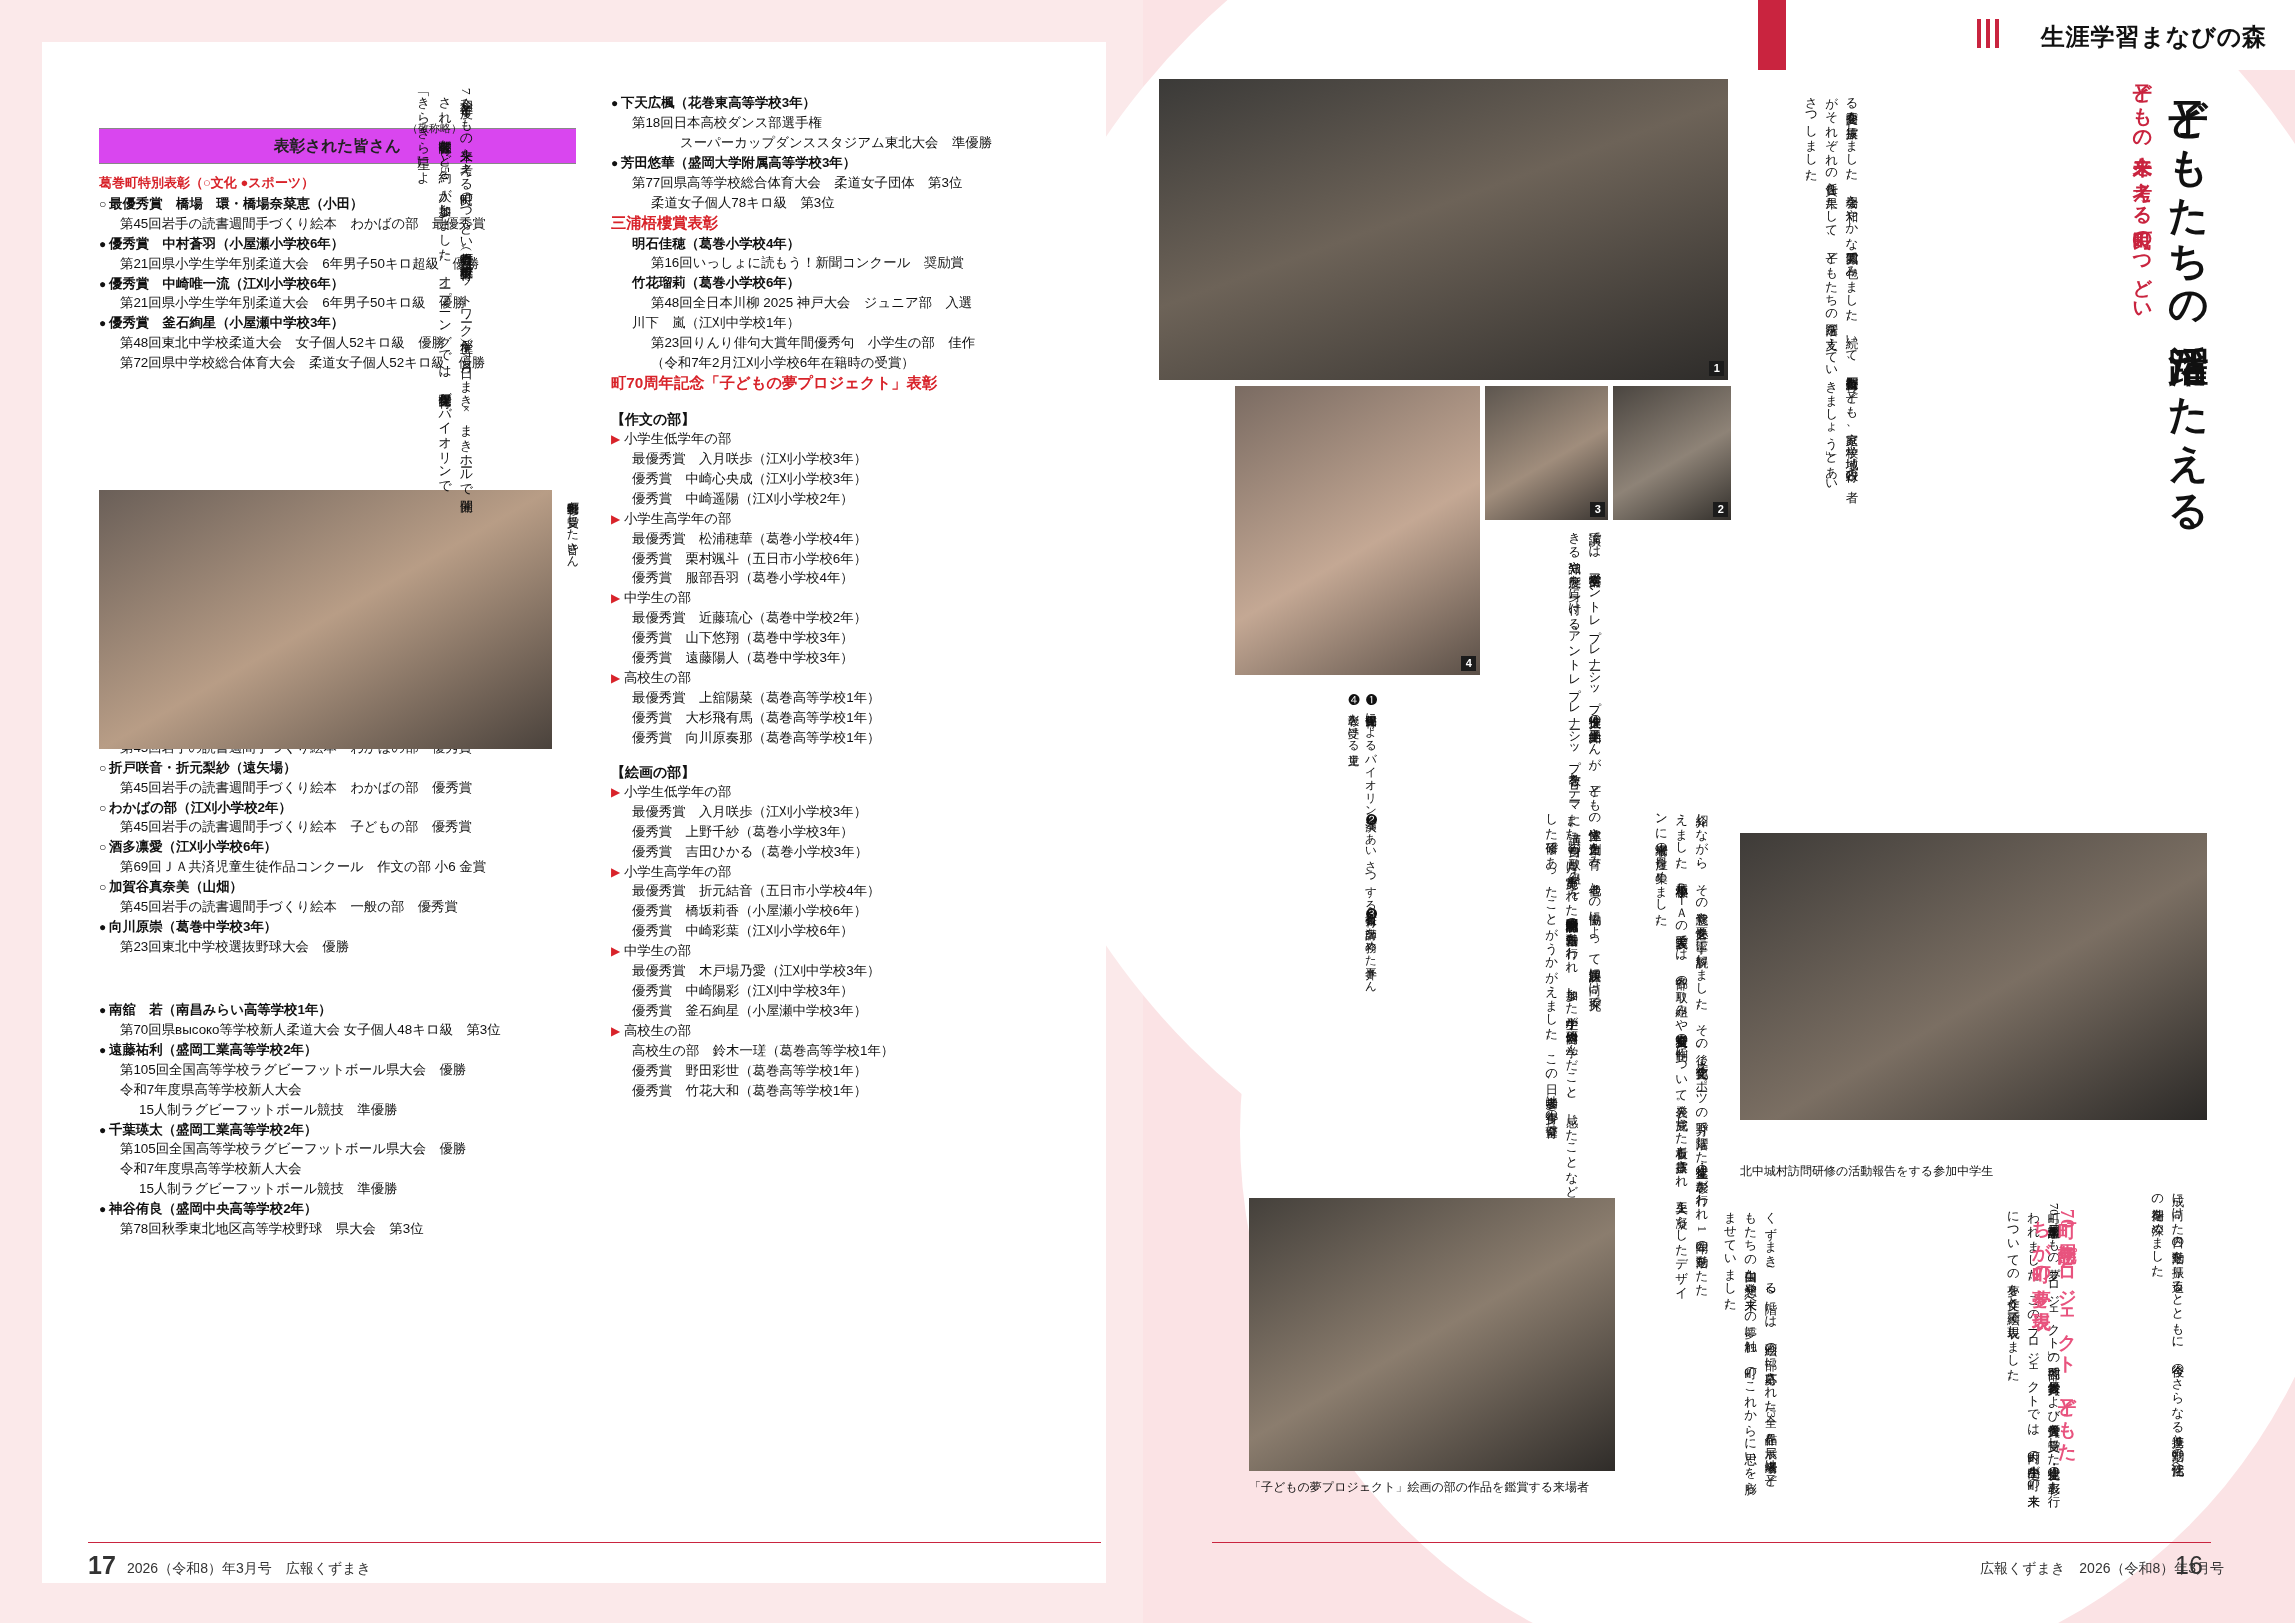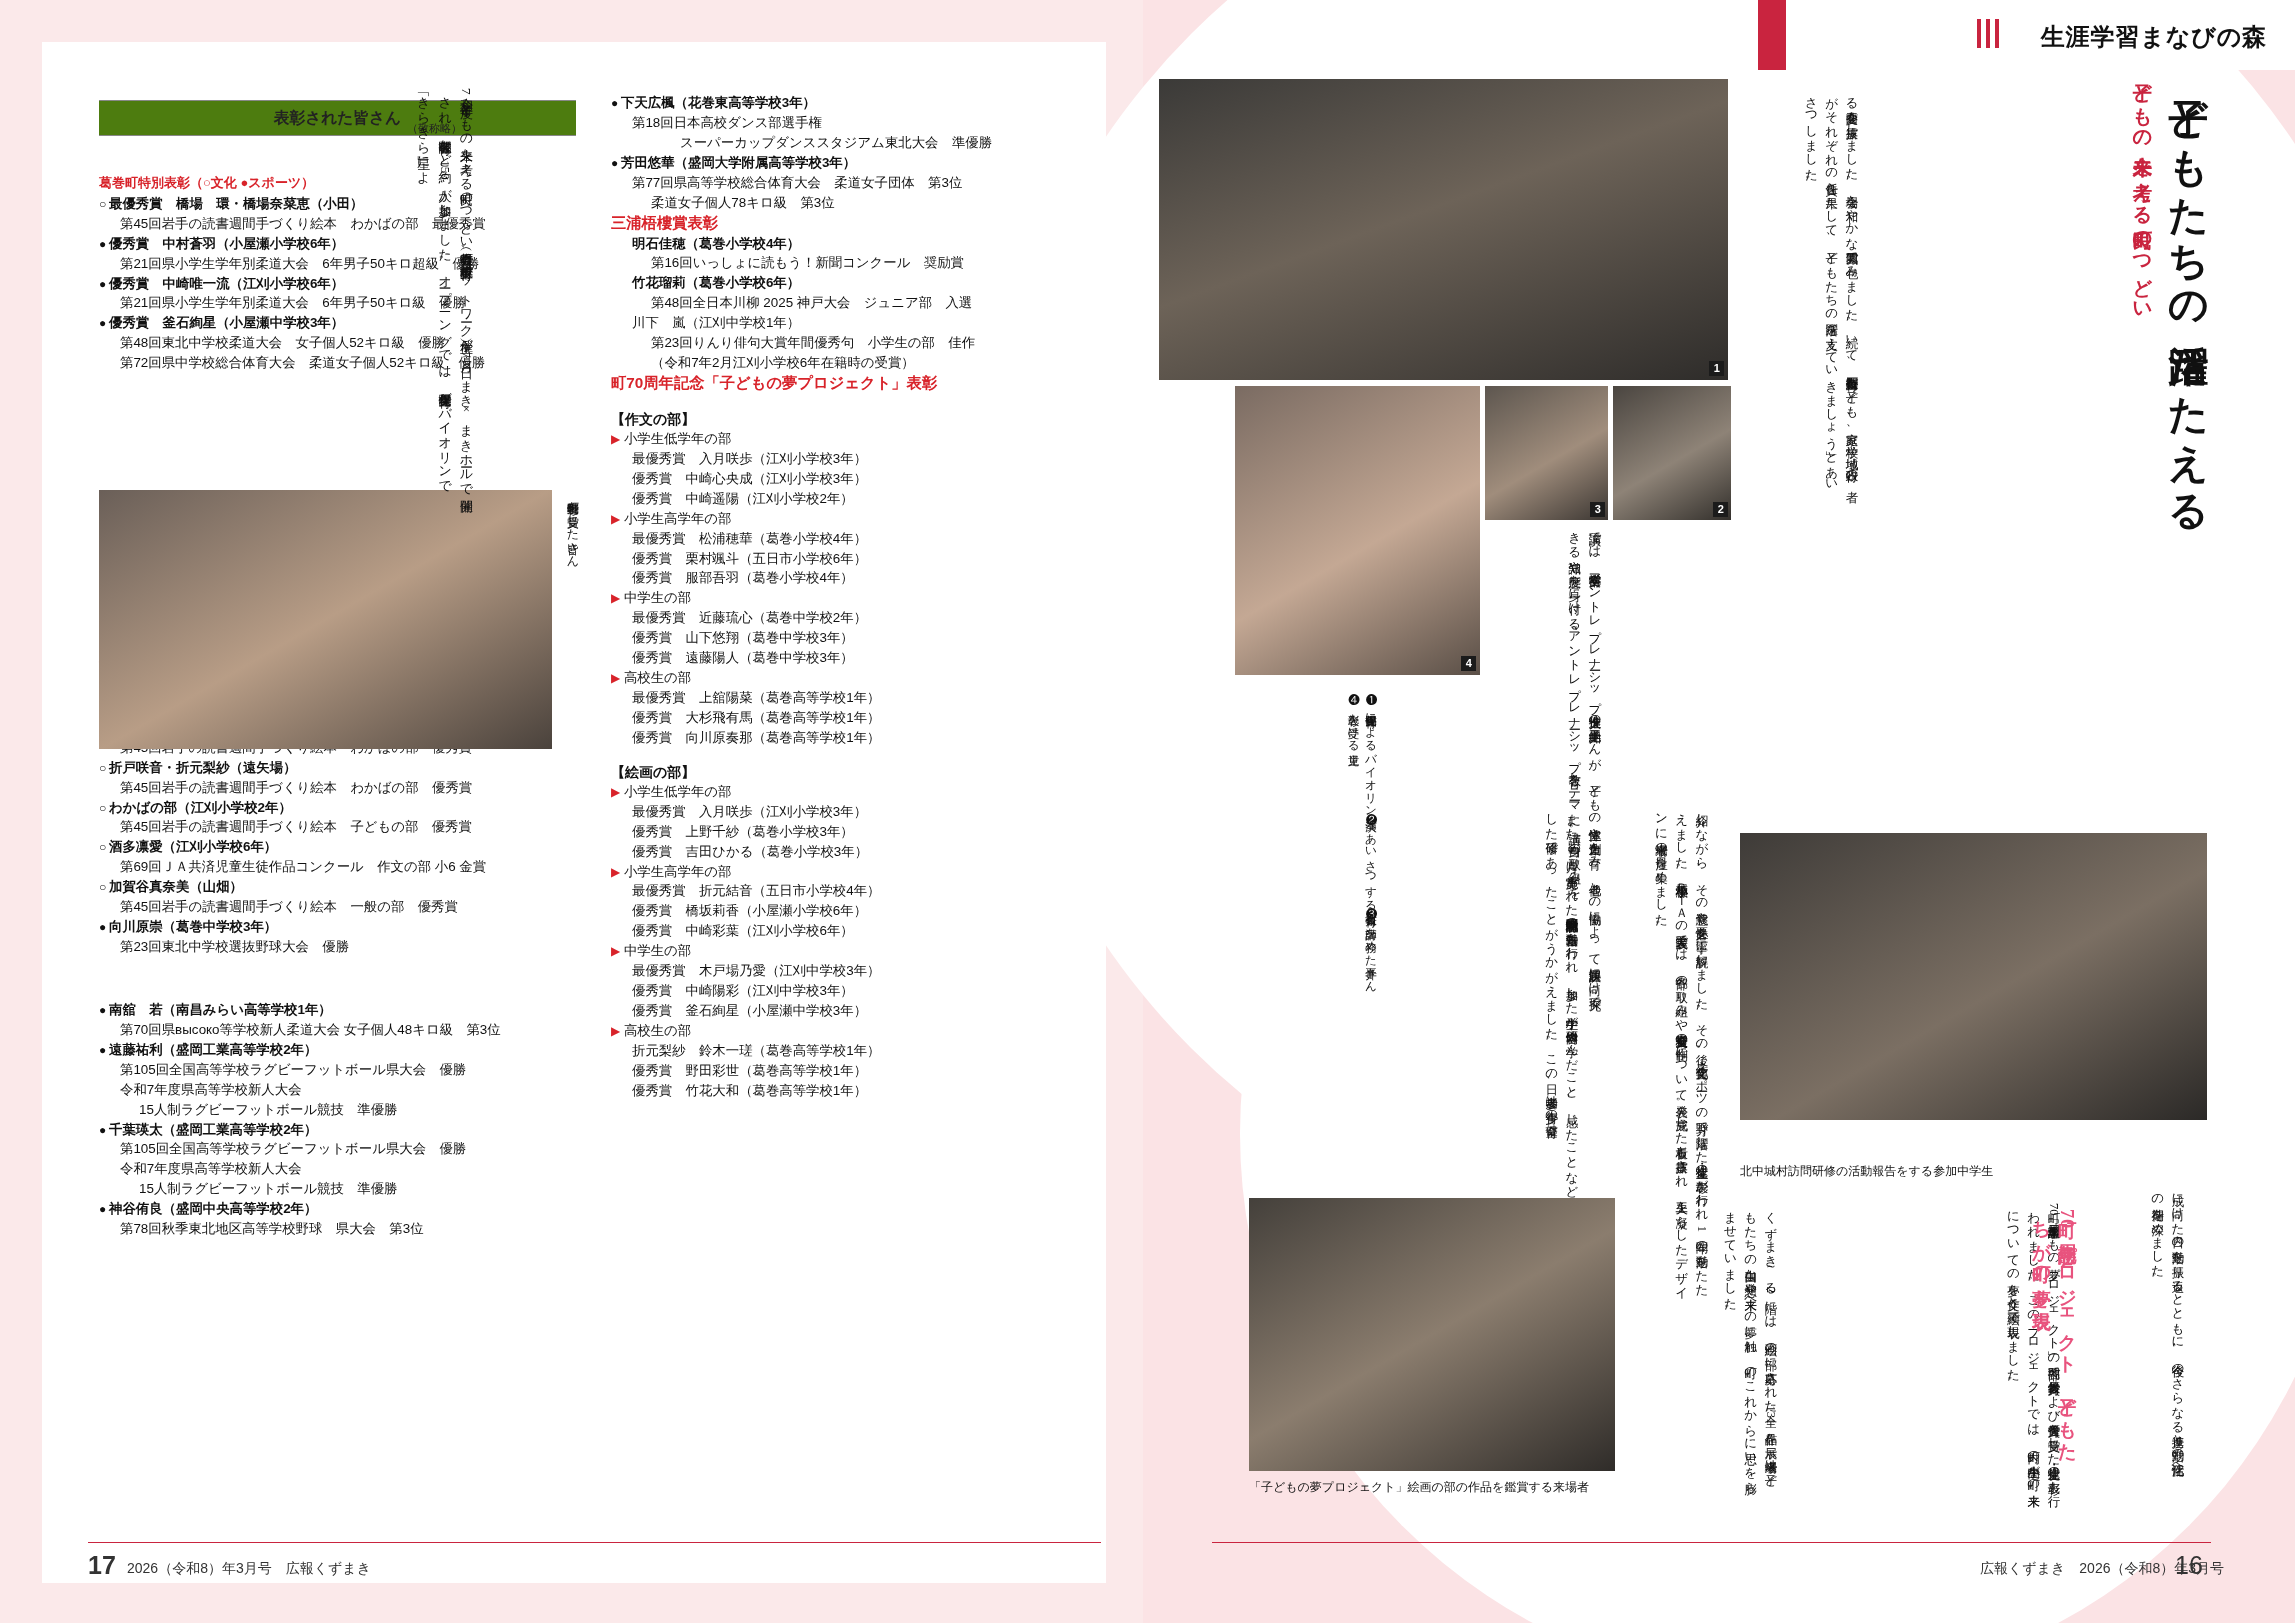--- a/index.html
+++ b/index.html
@@ -27,21 +27,21 @@
 
   
   .footer-line{position:absolute;left:88px;top:1542px;width:1013px;height:1.4px;background:#c9243f;}
   .footer-line-r{position:absolute;left:1212px;top:1542px;width:999px;height:1.4px;background:#c9243f;}
   .pg-num-l{position:absolute;left:88px;top:1551px;font-size:25px;font-weight:bold;color:#333;}
   .pg-txt-l{position:absolute;left:127px;top:1560px;font-size:14px;color:#333;}
   .pg-num-r{position:absolute;left:2175px;top:1551px;font-size:25px;font-weight:normal;color:#333;}
   .pg-txt-r{position:absolute;left:1980px;top:1560px;font-size:14px;color:#333;}
 
   
-  .award-head{position:absolute;left:99px;top:100px;width:477px;height:34px;background:#4d7c0f;border-top:1.4px solid #888;border-bottom:1.4px solid #888;}
+  .award-head{position:absolute;left:99px;top:128px;width:477px;height:34px;background:#d946ef;border-top:1.4px solid #888;border-bottom:1.4px solid #888;}
   .award-head-t{position:absolute;left:0;top:0;width:477px;line-height:34px;text-align:center;font-size:15.7px;font-weight:bold;color:#222;}
   .honorific{position:absolute;left:407px;top:121px;font-size:11px;color:#222;}
 
   .col{position:absolute;font-size:0;}
   .colA{left:99px;top:167px;width:500px;}
   .colB{left:611px;top:93px;width:490px;}
 
   .sec-title{font-size:13px;font-weight:bold;color:#d8232a;margin:6.5px 0 2.8px 0;line-height:1.35;}
   .row{font-size:13.4px;color:#111;line-height:1.42;margin:0 0 0.9px 0;white-space:nowrap;}
   .row.ind1{padding-left:21px;}
@@ -180,21 +180,21 @@
       <div class="row ind1">優秀賞　吉田ひかる（葛巻小学校3年）</div>
       <div class="row tri">小学生高学年の部</div>
       <div class="row ind1">最優秀賞　折元結音（五日市小学校4年）</div>
       <div class="row ind1">優秀賞　橋坂莉香（小屋瀬小学校6年）</div>
       <div class="row ind1">優秀賞　中崎彩葉（江刈小学校6年）</div>
       <div class="row tri">中学生の部</div>
       <div class="row ind1">最優秀賞　木戸場乃愛（江刈中学校3年）</div>
       <div class="row ind1">優秀賞　中崎陽彩（江刈中学校3年）</div>
       <div class="row ind1">優秀賞　釜石絢星（小屋瀬中学校3年）</div>
       <div class="row tri">高校生の部</div>
-      <div class="row ind1">折元梨紗　鈴木一瑳（葛巻高等学校1年）</div>
+      <div class="row ind1">高校生の部　鈴木一瑳（葛巻高等学校1年）</div>
       <div class="row ind1">優秀賞　野田彩世（葛巻高等学校1年）</div>
       <div class="row ind1">優秀賞　竹花大和（葛巻高等学校1年）</div>
     </div>
 
   <div class="photo p2" style="left:99px;top:490px;width:453px;height:259px;"></div>
   <div class="ph-cap-v" style="left:564px;top:493px;height:252px;">町特別表彰を受賞した皆さん</div>
 
   <div class="big-title">子どもたちの活躍たたえる</div>
   <div class="sub-title">子どもの未来を考える町民のつどい</div>
 

